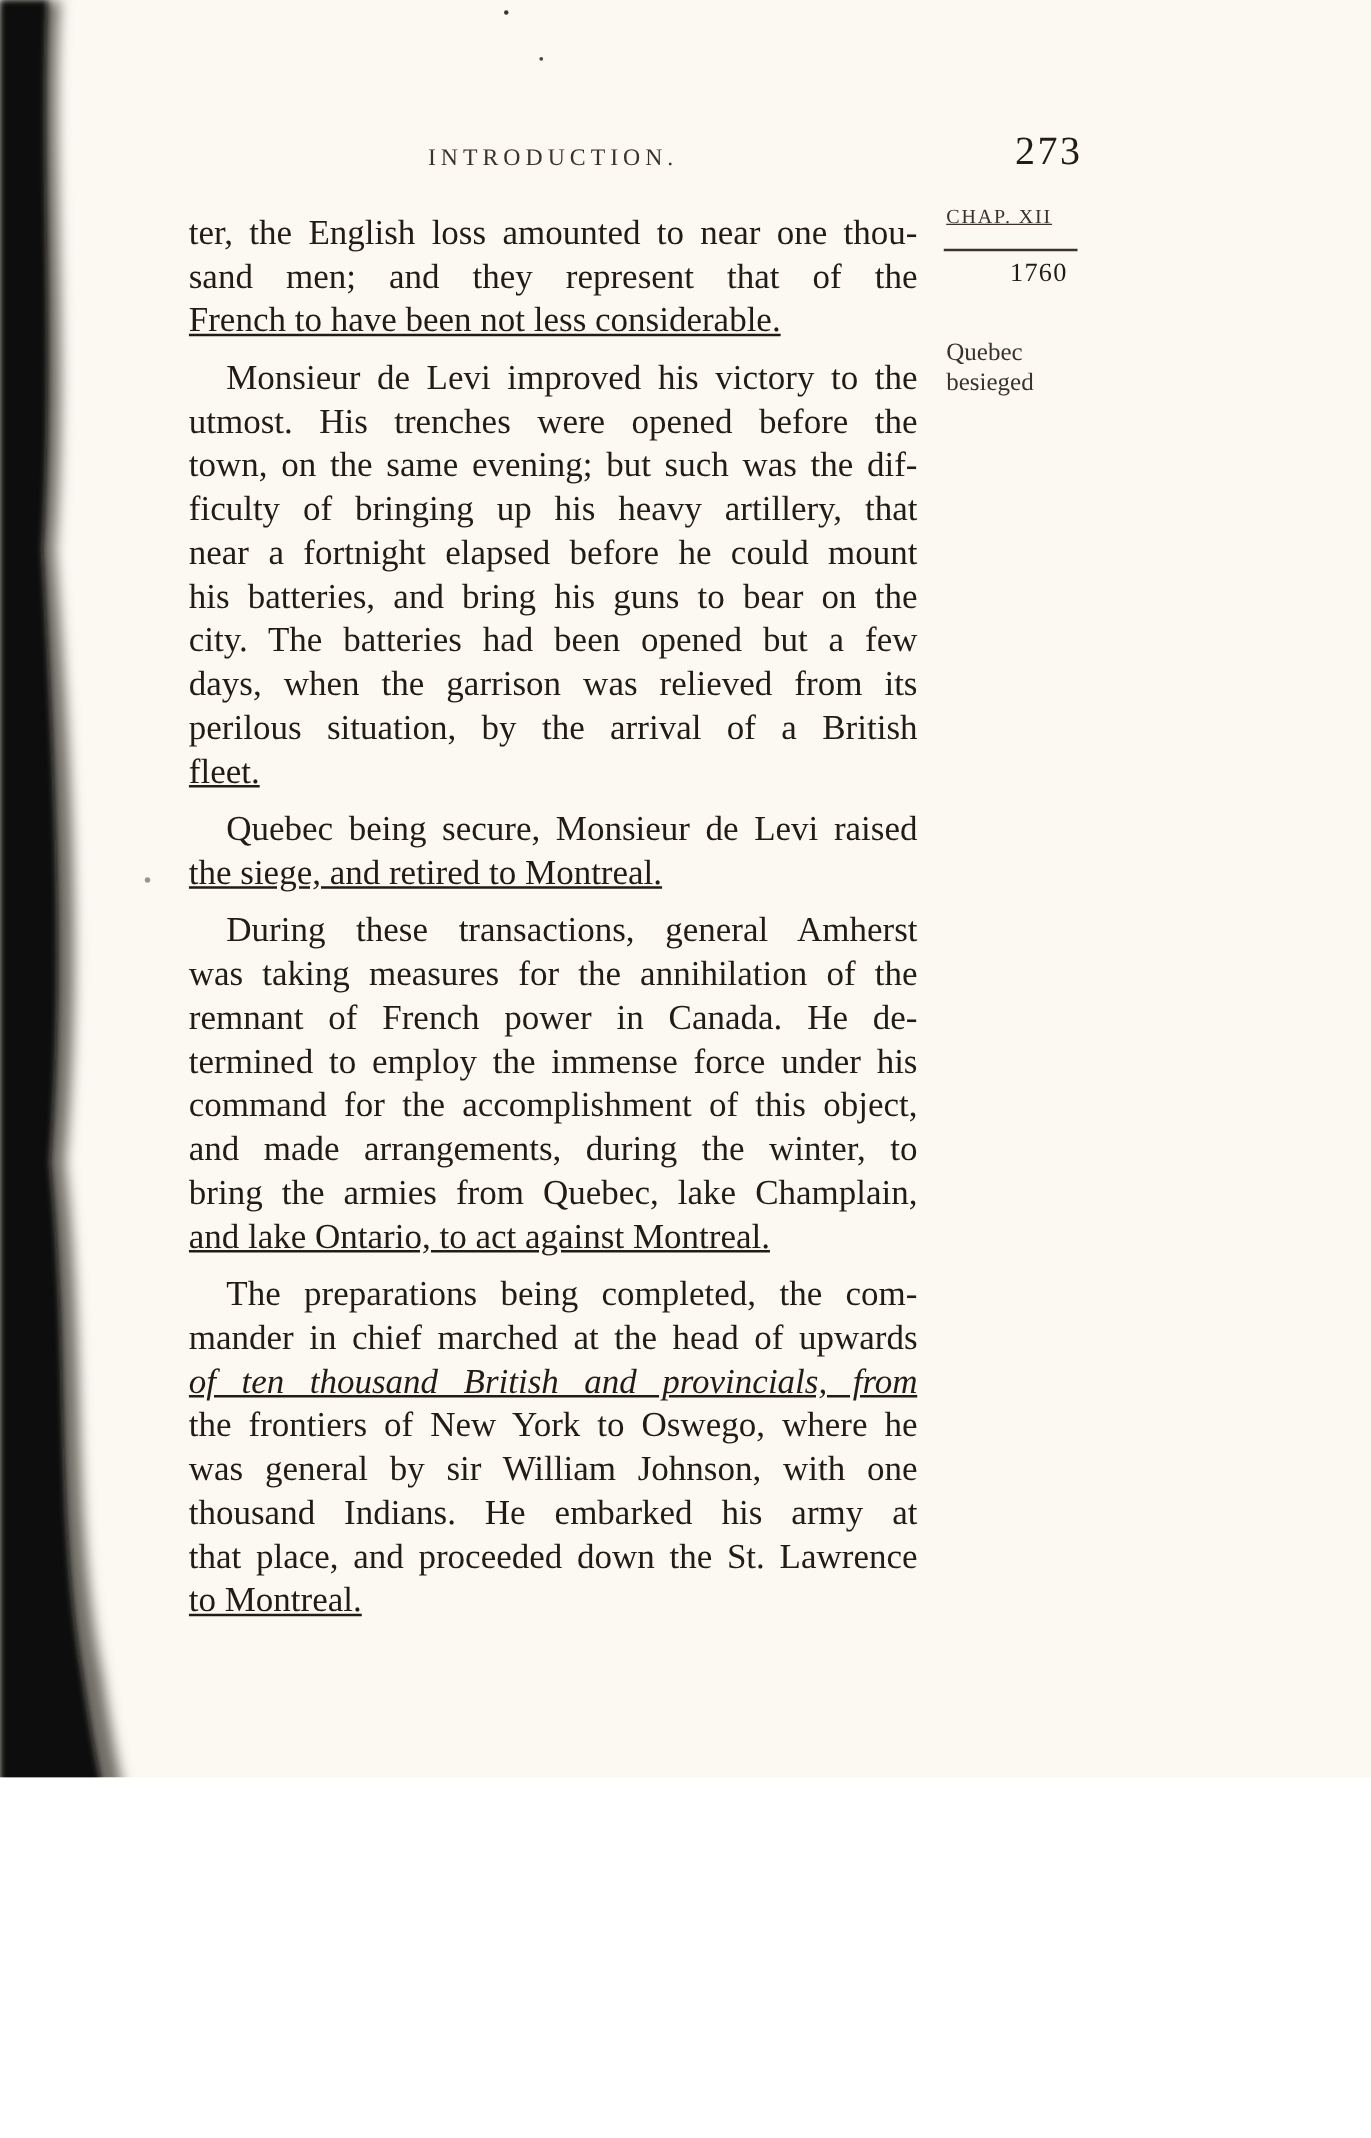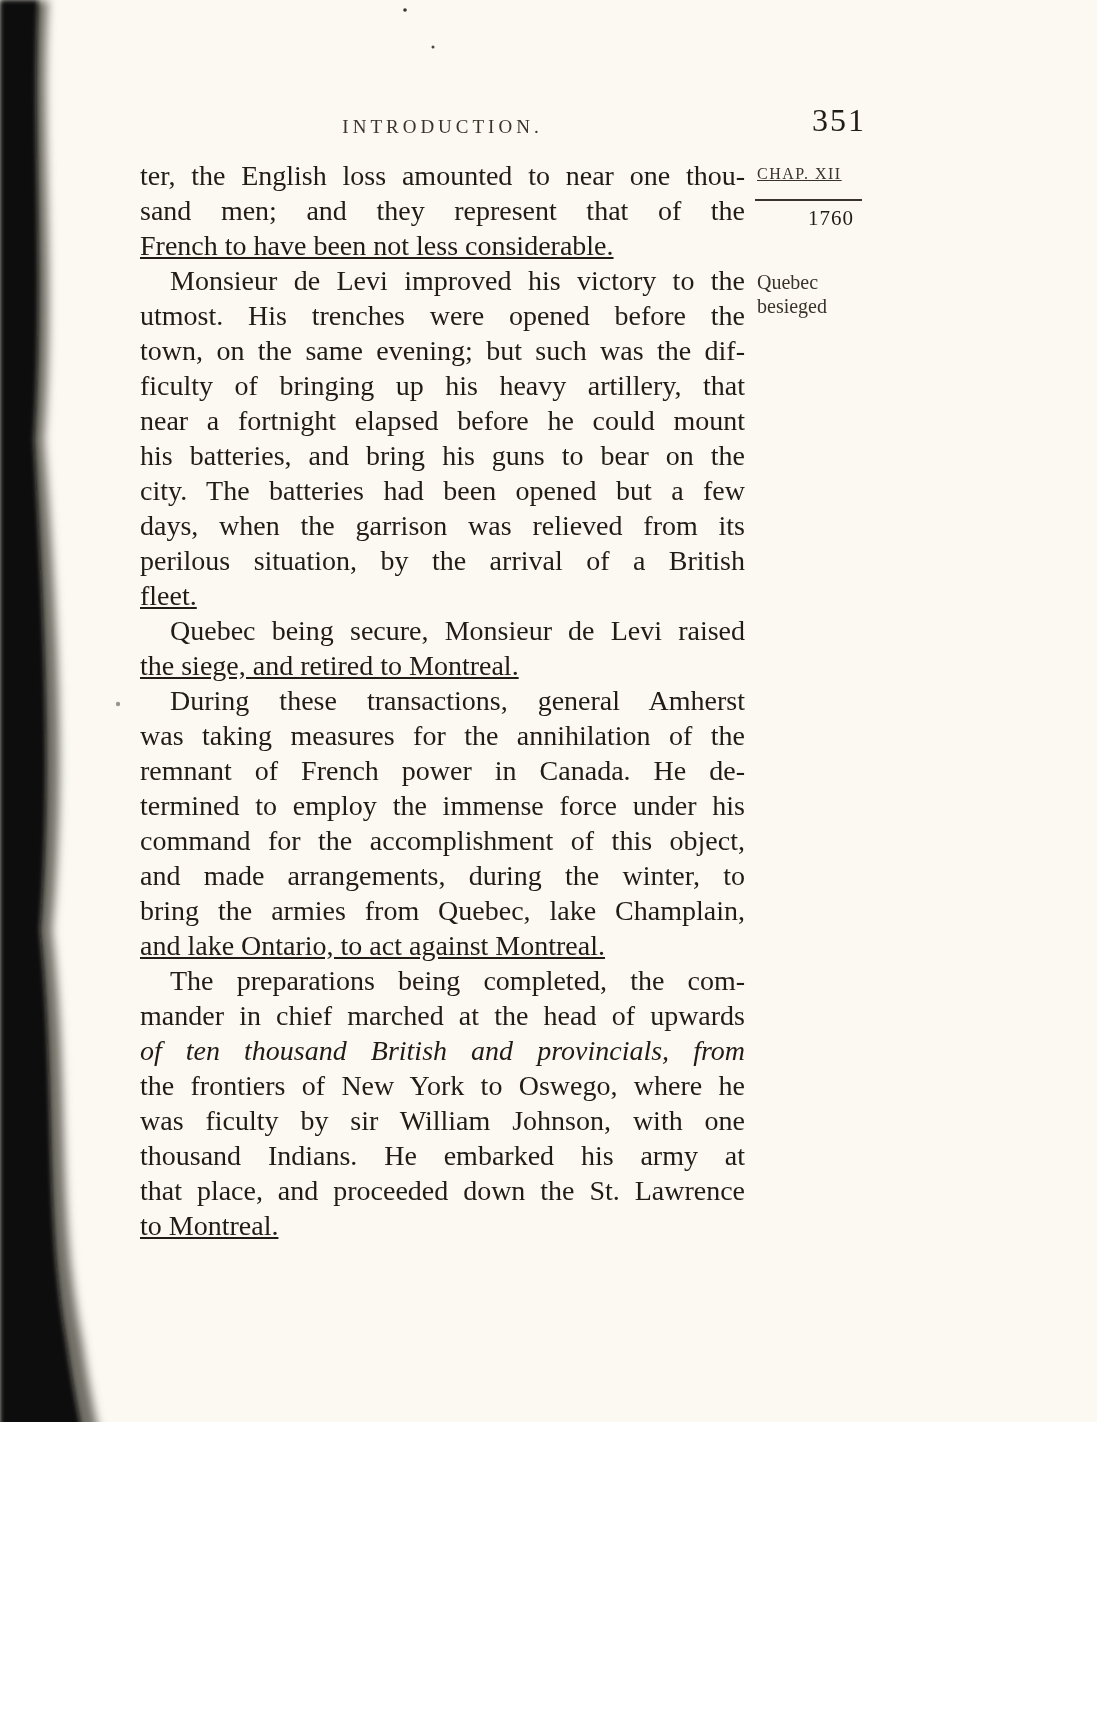--- a/index.html
+++ b/index.html
@@ -72,37 +72,37 @@
     color: var(--ink_soft, #3b332a);
   }
 
   
   .body-text {
     position: absolute;
     left: 140px; top: 158px;
     width: 605px;
     font-size: 28px;
   }
-  .paragraph { margin: 0; }
+  .paragraph { margin: 11px; }
   .line {
     height: 35px;
     line-height: 35px;
     overflow: hidden;
     white-space: nowrap; 
     white-space: normal;
     text-align: justify;
     text-align-last: justify;
   }
   .line.last {
     text-align: left;
     text-align-last: left;
     text-decoration: underline;
   }
   .line.indent { text-indent: 30px; }
-  .line.italic { font-style: italic; }
+  .line.italic { font-style: italic; text-decoration: underline; }
 </style>
 </head>
 <body>
 
 <div class="page">
 
   <svg class="artifact-svg" width="1097" height="1710" viewBox="0 0 1097 1710" aria-hidden="true">
     <defs>
       <filter id="blur1" x="-20%" y="-20%" width="140%" height="140%">
         <feGaussianBlur stdDeviation="2.5"></feGaussianBlur>
@@ -129,21 +129,21 @@
     <ellipse cx="142" cy="1601" rx="6" ry="2.5" fill="#13110f" opacity="0.7"></ellipse>
     <ellipse cx="164" cy="1602" rx="4" ry="2" fill="#24201c" opacity="0.6"></ellipse>
 
     <circle cx="405" cy="10" r="1.8" fill="#3a362f"></circle>
     <circle cx="433" cy="47" r="1.5" fill="#4a453d"></circle>
     <circle cx="118" cy="704" r="2.2" fill="#5a544a" opacity="0.6"></circle>
     <circle cx="540" cy="1452" r="2" fill="#6b655a" opacity="0.5"></circle>
   </svg>
 
   <div class="running-title">INTRODUCTION.</div>
-  <div class="page-number">351</div>
+  <div class="page-number">273</div>
 
   <div class="margin-chapter">CHAP. XII</div>
   <div class="margin-rule"></div>
   <div class="margin-year">1760</div>
   <div class="margin-note">Quebec besieged</div>
 
   <div class="body-text" id="body-text">
       <div class="paragraph">
         <div class="line">ter, the English loss amounted to near one thou-</div>
         <div class="line">sand men; and they represent that of the</div>
@@ -173,20 +173,20 @@
         <div class="line">command for the accomplishment of this object,</div>
         <div class="line">and made arrangements, during the winter, to</div>
         <div class="line">bring the armies from Quebec, lake Champlain,</div>
         <div class="line last">and lake Ontario, to act against Montreal.</div>
       </div>
       <div class="paragraph">
         <div class="line indent">The preparations being completed, the com-</div>
         <div class="line">mander in chief marched at the head of upwards</div>
         <div class="line italic">of ten thousand British and provincials, from</div>
         <div class="line">the frontiers of New York to Oswego, where he</div>
-        <div class="line">was ficulty by sir William Johnson, with one</div>
+        <div class="line">was general by sir William Johnson, with one</div>
         <div class="line">thousand Indians. He embarked his army at</div>
         <div class="line">that place, and proceeded down the St. Lawrence</div>
         <div class="line last">to Montreal.</div>
       </div>
     </div>
 
 </div>
 
 </body></html>

